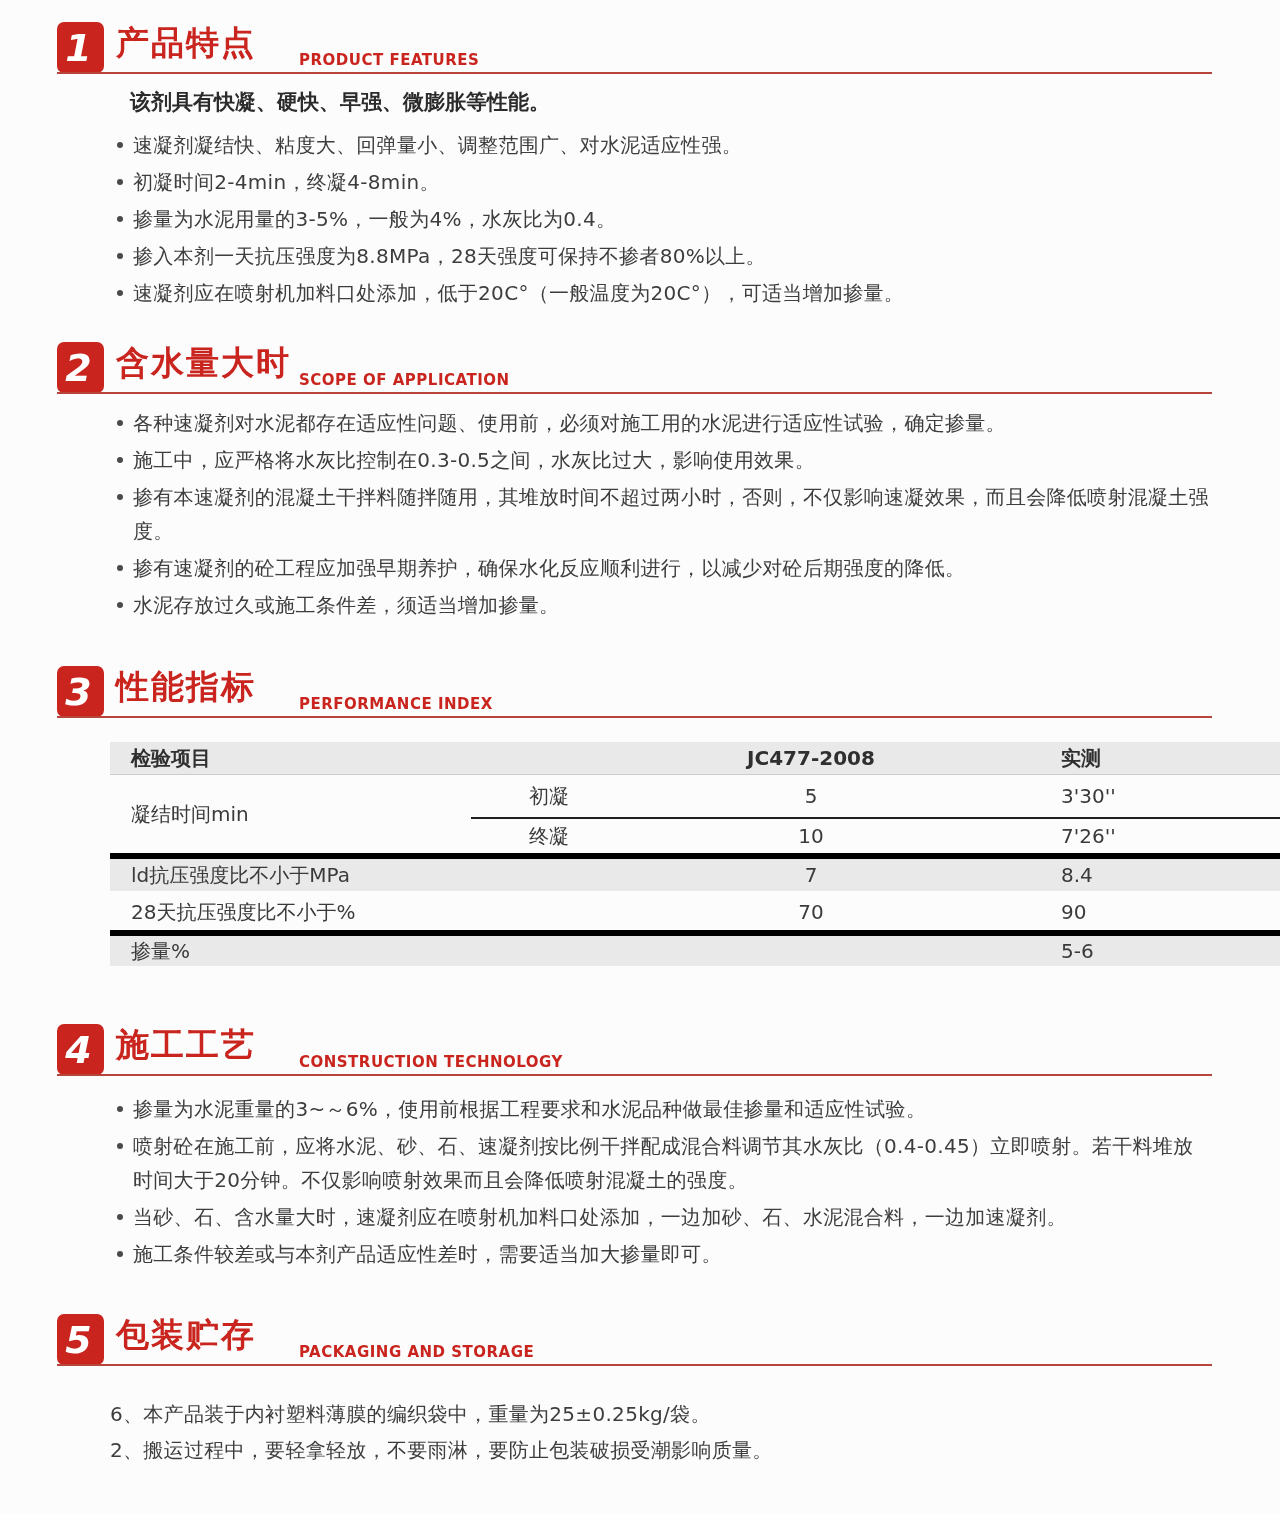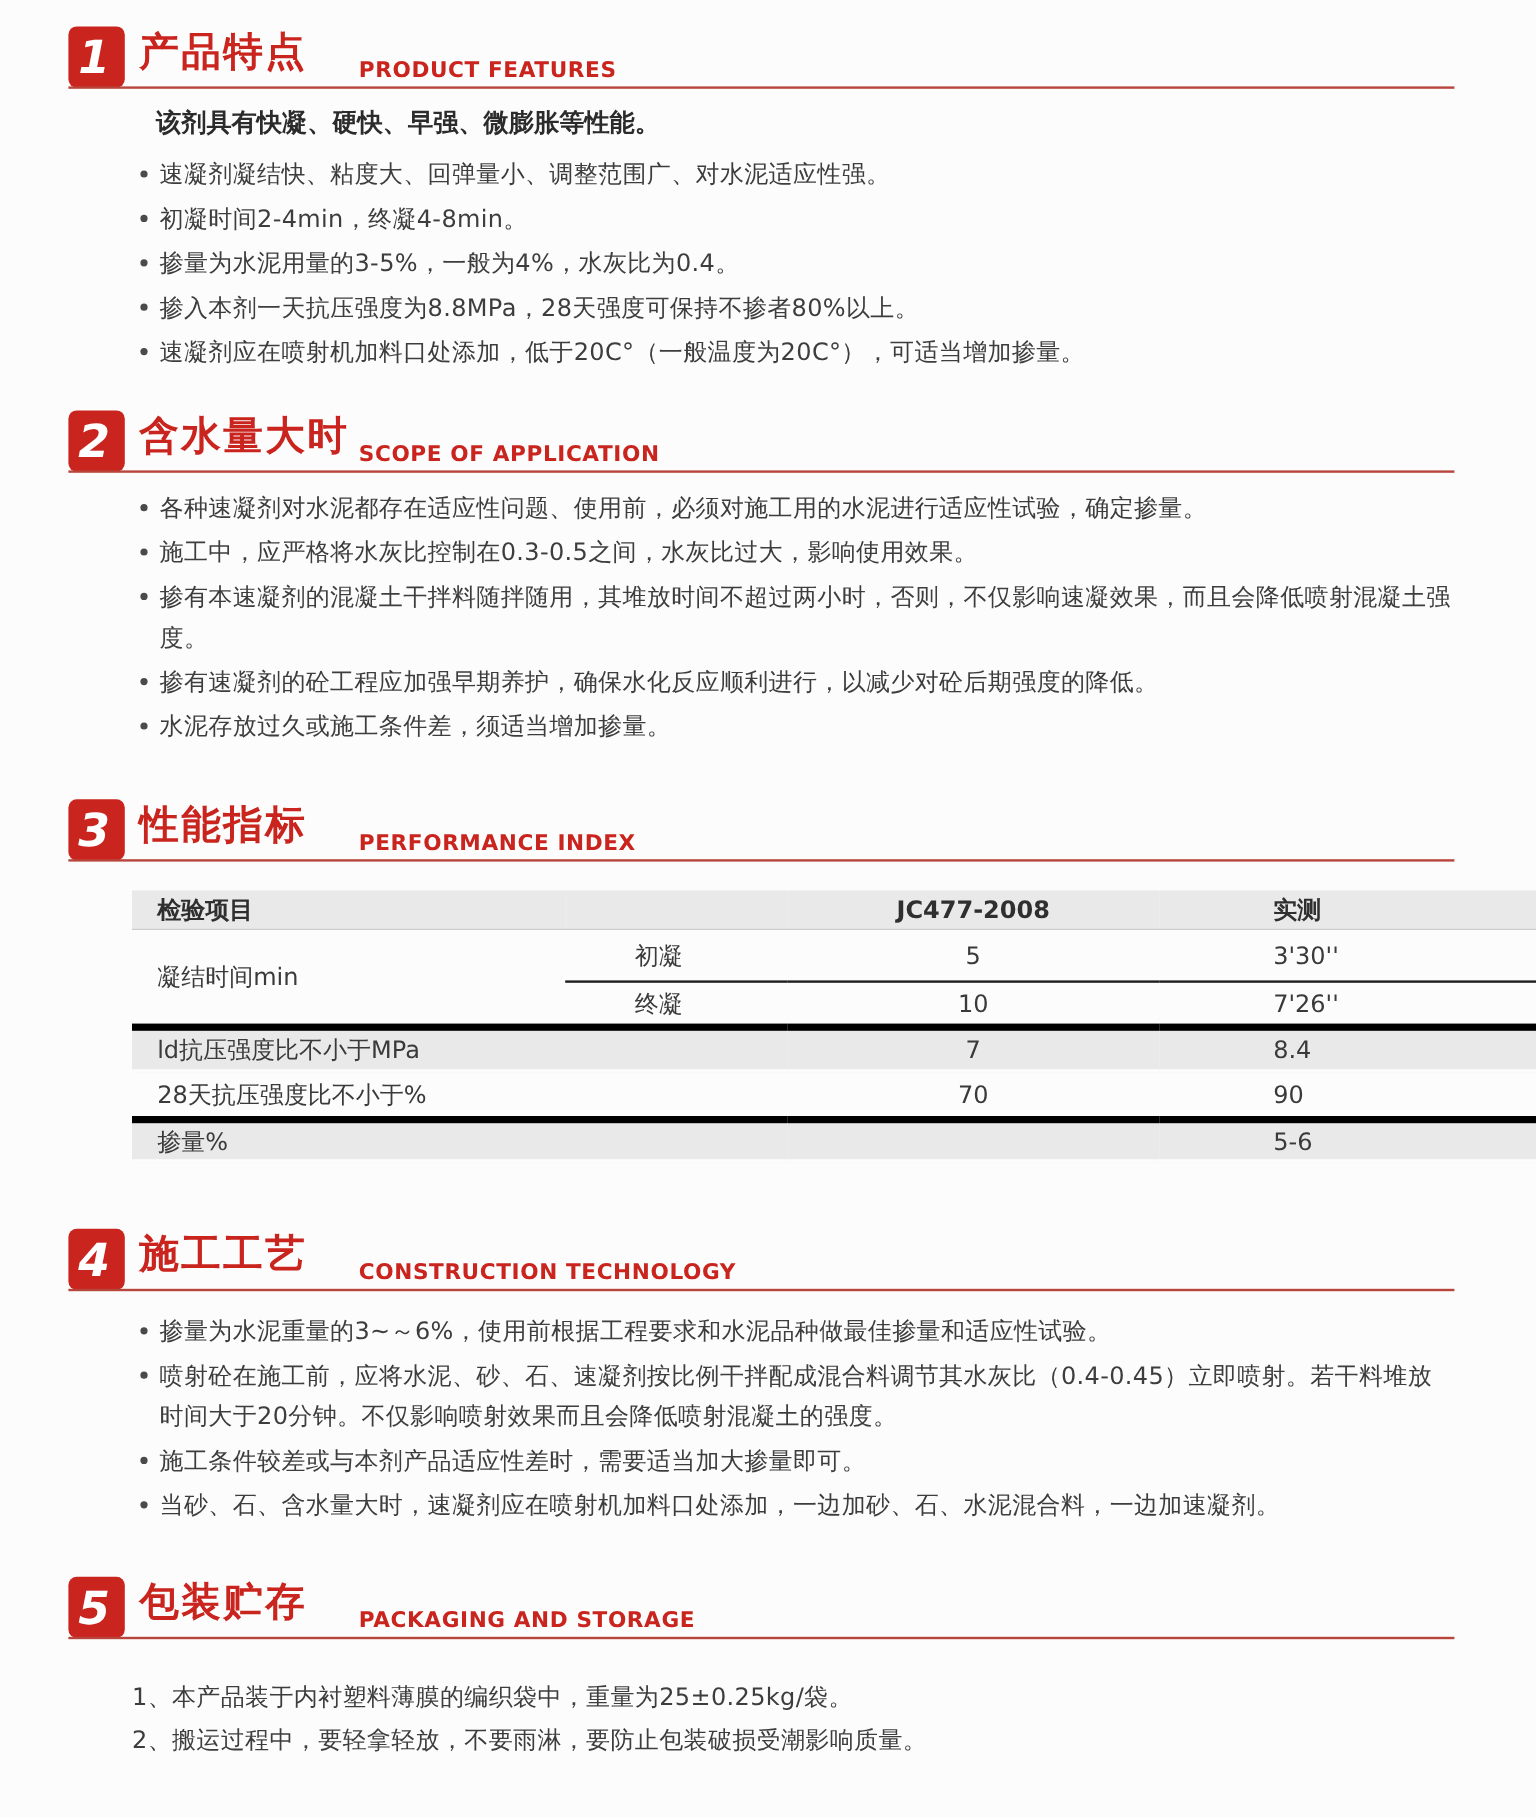--- a/index.html
+++ b/index.html
@@ -27,21 +27,21 @@
     font-size: 38px; color: #ffffff;
     transform: translateX(-2px);
   }
   .title-zh {
     position: absolute; left: 59px; top: -6px; margin: 0;
     font-size: 33px; font-weight: bold; color: #c9241e; letter-spacing: 2px;
     line-height: 54px; white-space: nowrap;
   }
   .title-en {
     position: absolute; left: 242px; bottom: 5px;
-    font-size: 18px; font-weight: 600; color: #c9241e; letter-spacing: 0.5px;
+    font-size: 15px; font-weight: 600; color: #c9241e; letter-spacing: 0.5px;
     white-space: nowrap;
   }
   .head-rule { position: absolute; left: 0; bottom: 0; width: 100%; height: 2px; background: #b8453c; }
 
   
   .intro { margin: 14px 0 0 73px; font-size: 21px; font-weight: bold; color: #2b2b2b; line-height: 28px; }
   .bullets { list-style: none; margin: 12px 0 0 60px; padding: 0; width: 1095px; }
   .bullets li {
     position: relative; padding-left: 16px;
     font-size: 20px; line-height: 34px; margin-bottom: 3px;
@@ -178,33 +178,33 @@
       <div class="badge">
         <span>4</span>
       </div>
       <h2 class="title-zh">施工工艺</h2>
       <span class="title-en">CONSTRUCTION TECHNOLOGY</span>
       <div class="head-rule"></div>
     </header>
     <ul class="bullets">
       <li><span class="dot"></span><span>掺量为水泥重量的3~～6%，使用前根据工程要求和水泥品种做最佳掺量和适应性试验。</span></li>
       <li><span class="dot"></span><span>喷射砼在施工前，应将水泥、砂、石、速凝剂按比例干拌配成混合料调节其水灰比（0.4-0.45）立即喷射。若干料堆放时间大于20分钟。不仅影响喷射效果而且会降低喷射混凝土的强度。</span></li>
+      <li><span class="dot"></span><span>当砂、石、含水量大时，速凝剂应在喷射机加料口处添加，一边加砂、石、水泥混合料，一边加速凝剂。</span></li>
       <li><span class="dot"></span><span>施工条件较差或与本剂产品适应性差时，需要适当加大掺量即可。</span></li>
-      <li><span class="dot"></span><span>当砂、石、含水量大时，速凝剂应在喷射机加料口处添加，一边加砂、石、水泥混合料，一边加速凝剂。</span></li>
     </ul>
   </section>
 
   <section class="sec sec-5">
     <header class="sec-head">
       <div class="badge">
         <span>5</span>
       </div>
       <h2 class="title-zh">包装贮存</h2>
       <span class="title-en">PACKAGING AND STORAGE</span>
       <div class="head-rule"></div>
     </header>
     <ul class="numbered">
-      <li>1、本产品装于内衬塑料薄膜的编织袋中，重量为25±0.25kg/袋。</li>
+      <li>6、本产品装于内衬塑料薄膜的编织袋中，重量为25±0.25kg/袋。</li>
       <li>2、搬运过程中，要轻拿轻放，不要雨淋，要防止包装破损受潮影响质量。</li>
     </ul>
   </section>
 
 </div>
 
 </body></html>

